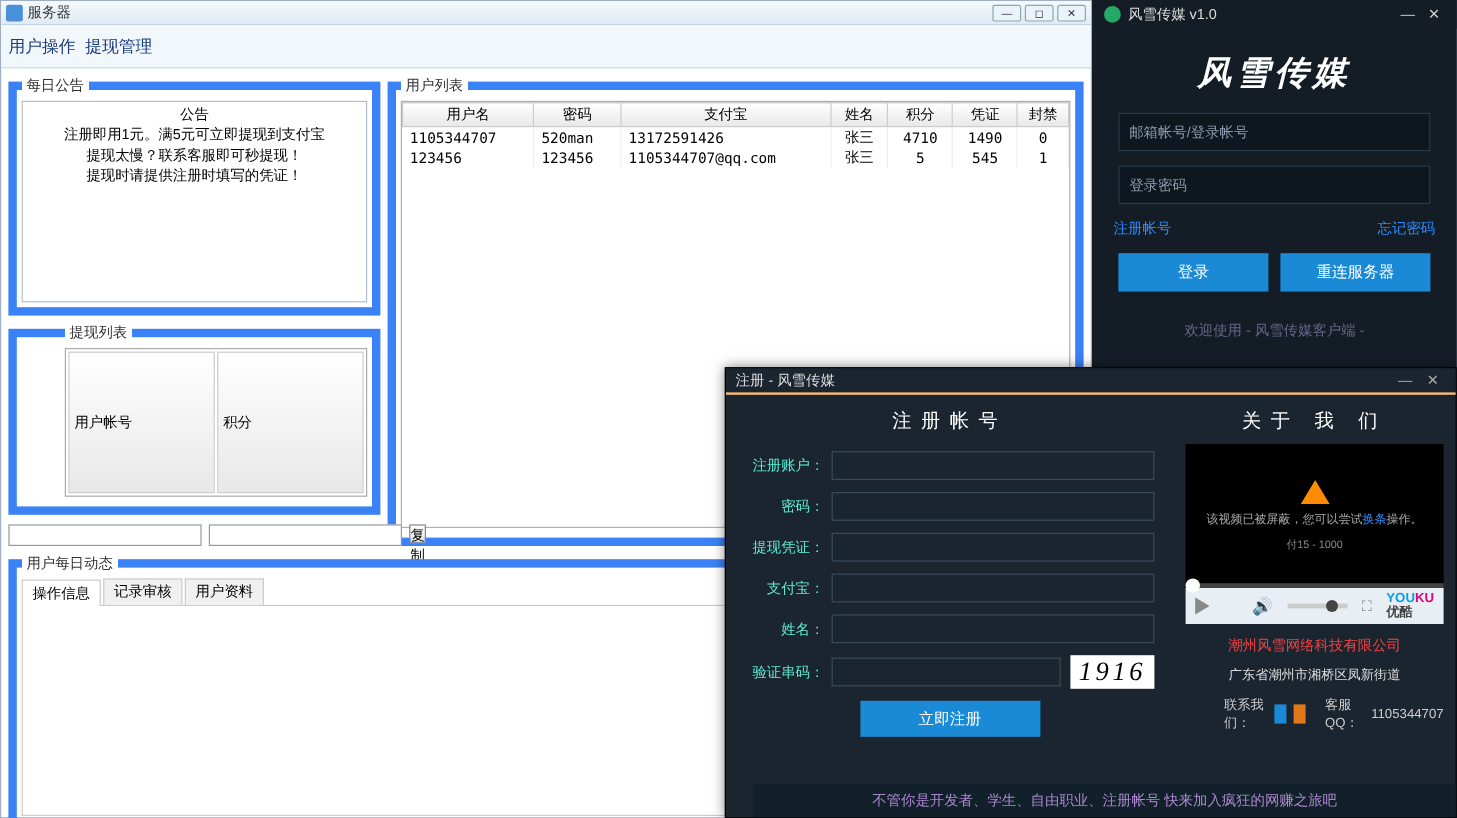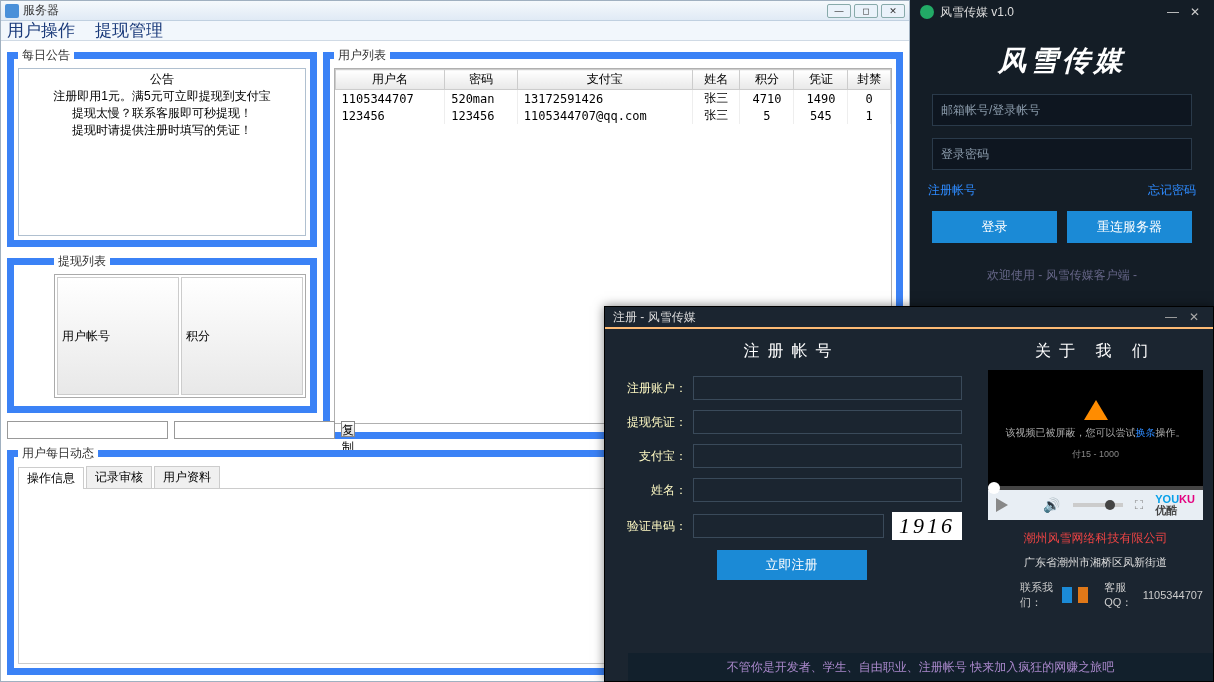--- a/index.html
+++ b/index.html
@@ -4,21 +4,21 @@
 <style>
 * { box-sizing: border-box; margin: 0; padding: 0; font-family: "Microsoft YaHei", "SimSun", sans-serif; }
 body { width: 1214px; height: 682px; background: #3a4a5a; overflow: hidden; position: relative; }
 
 
 .server-win { position: absolute; left: 0; top: 0; width: 910px; height: 682px; background: #fff; border: 1px solid #a0b0c0; }
 .titlebar { height: 20px; background: linear-gradient(#f5f9fc,#e0eaf5); border-bottom: 1px solid #c0d0e0; display: flex; align-items: center; padding: 0 4px; font-size: 12px; color: #333; }
 .titlebar .ticon { width: 14px; height: 14px; margin-right: 4px; background: #4a90d9; display: inline-block; border-radius: 2px; }
 .titlebar .spacer { flex: 1; }
 .winbtn { width: 24px; height: 14px; border: 1px solid #8aa; margin-left: 3px; font-size: 9px; display: flex; align-items: center; justify-content: center; background: #eaf2fa; cursor: pointer; border-radius: 2px; }
-.menubar { height: 20px; border-bottom: 1px solid #d0dae5; display: flex; align-items: center; padding: 0 6px; font-size: 17px; gap: 20px; background: #f2f7fc; }
+.menubar { height: 36px; border-bottom: 1px solid #d0dae5; display: flex; align-items: center; padding: 0 6px; font-size: 14px; gap: 8px; background: #f2f7fc; }
 .menubar span { color: #1a3a7a; cursor: pointer; }
 .content { padding: 6px; display: grid; grid-template-columns: 310px 1fr; grid-template-rows: 200px 160px 20px auto; gap: 6px; height: calc(100% - 40px); }
 fieldset { border: 7px solid #3b82f6; padding: 4px; font-size: 12px; }
 legend { padding: 0 4px; color: #333; font-size: 12px; }
 
 .announce { grid-column: 1; grid-row: 1; }
 .announce-box { width: 100%; height: 100%; border: 1px solid #b0c0d0; background: #fff; font-size: 12px; text-align: center; overflow: auto; }
 .announce-box .atitle { font-weight: normal; margin-top: 2px; }
 
 .withdraw { grid-column: 1; grid-row: 2; padding-left: 40px; }
@@ -60,21 +60,21 @@
 
 
 .reg-win { position: absolute; left: 604px; top: 306px; width: 610px; height: 376px; background: #1b2530; color: #ddd; font-size: 12px; border: 1px solid #000; box-shadow: 0 0 10px rgba(0,0,0,.5); }
 .reg-title { height: 22px; display: flex; align-items: center; padding: 0 8px; background: #1b2530; border-bottom: 2px solid #fdba74; }
 .reg-title .spacer { flex:1; }
 .reg-title .cbtn { padding: 0 6px; cursor: pointer; color:#aaa; }
 .reg-body { display: flex; height: calc(100% - 22px - 28px); }
 .reg-left { flex: 1; padding: 12px 16px; }
 .reg-left h3 { text-align: center; font-weight: normal; font-size: 16px; color: #fff; margin-bottom: 14px; letter-spacing:8px; }
 .frow { display: flex; align-items: center; margin-bottom: 10px; }
-.frow label { width: 72px; text-align: right; padding-right: 6px; color: #fef9c3; }
+.frow label { width: 72px; text-align: right; padding-right: 6px; color: #5eead4; }
 .frow input { flex: 1; height: 24px; background: transparent; border: 1px solid #3a4a5a; color: #fff; padding: 0 6px; }
 .captcha { width: 70px; height: 28px; margin-left: 8px; background: #fff; color: #000; font-family: "Times New Roman", serif; font-style: italic; font-size: 22px; display: flex; align-items: center; justify-content: center; letter-spacing: 3px; }
 .reg-submit { display: block; margin: 6px auto 0; width: 150px; height: 30px; background: #1b8ad6; border: none; color: #fff; font-size: 13px; cursor: pointer; }
 .reg-right { width: 272px; padding: 12px 10px; }
 .reg-right h3 { text-align: center; font-weight: normal; font-size: 16px; color: #fff; margin-bottom: 8px; letter-spacing:8px; }
 .video { width: 100%; height: 120px; background: #000; position: relative; display:flex; align-items:center; justify-content:center; flex-direction:column; }
 .video .warn-ico { width:0; height:0; border-left:12px solid transparent; border-right:12px solid transparent; border-bottom:20px solid #ff8c00; margin-bottom:6px; }
 .video .vtxt { font-size:10px; color:#aaa; }
 .video .vtxt a { color:#2e8bff; }
 .vbottom { font-size:9px; color:#888; margin-top:8px; }
@@ -226,20 +226,24 @@
     <span class="cbtn">✕</span>
   </div>
   <div class="reg-body">
     <div class="reg-left">
       <h3>注册帐号</h3>
       <div class="frow">
           <label>注册账户：</label>
           <input style="">
         </div>
       <div class="frow">
+          <label>密码：</label>
+          <input style="">
+        </div>
+      <div class="frow">
           <label>提现凭证：</label>
           <input style="">
         </div>
       <div class="frow">
           <label>支付宝：</label>
           <input style="">
         </div>
       <div class="frow">
           <label>姓名：</label>
           <input style="">

